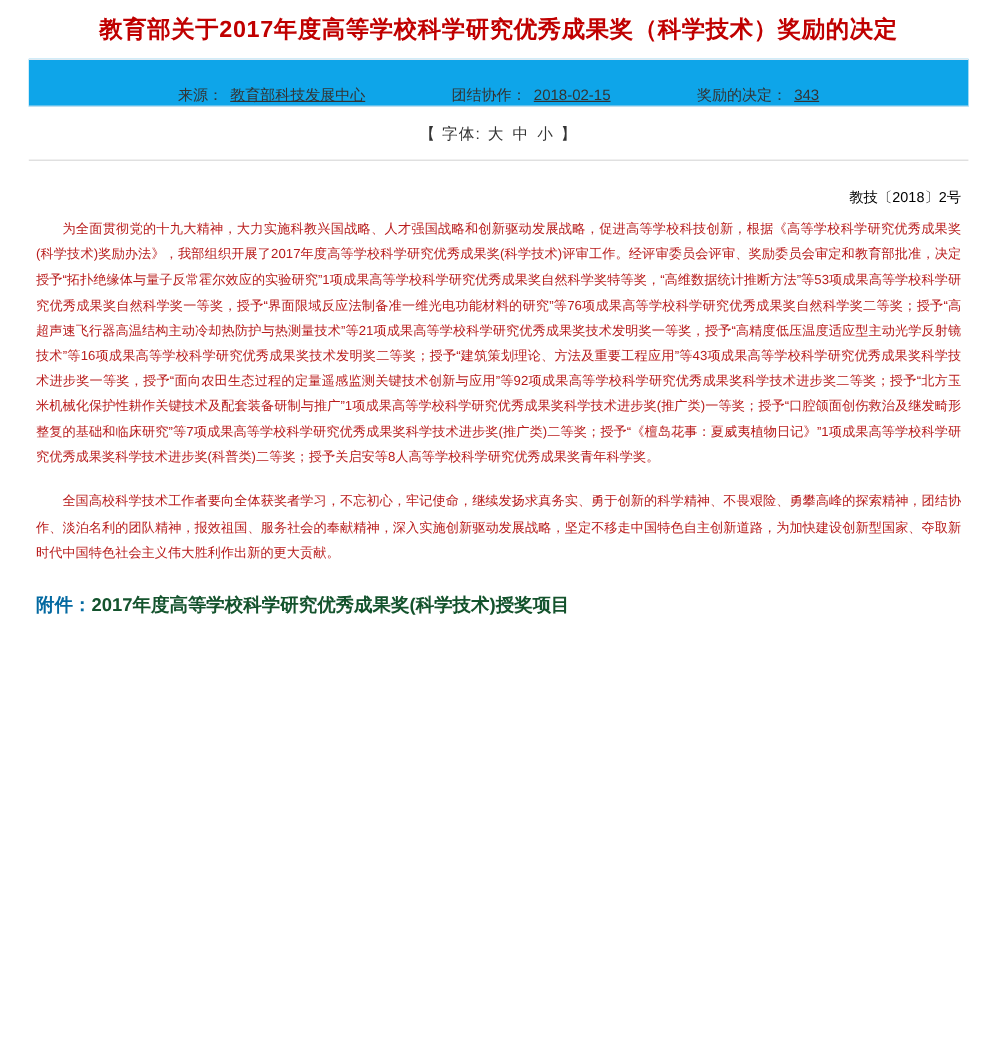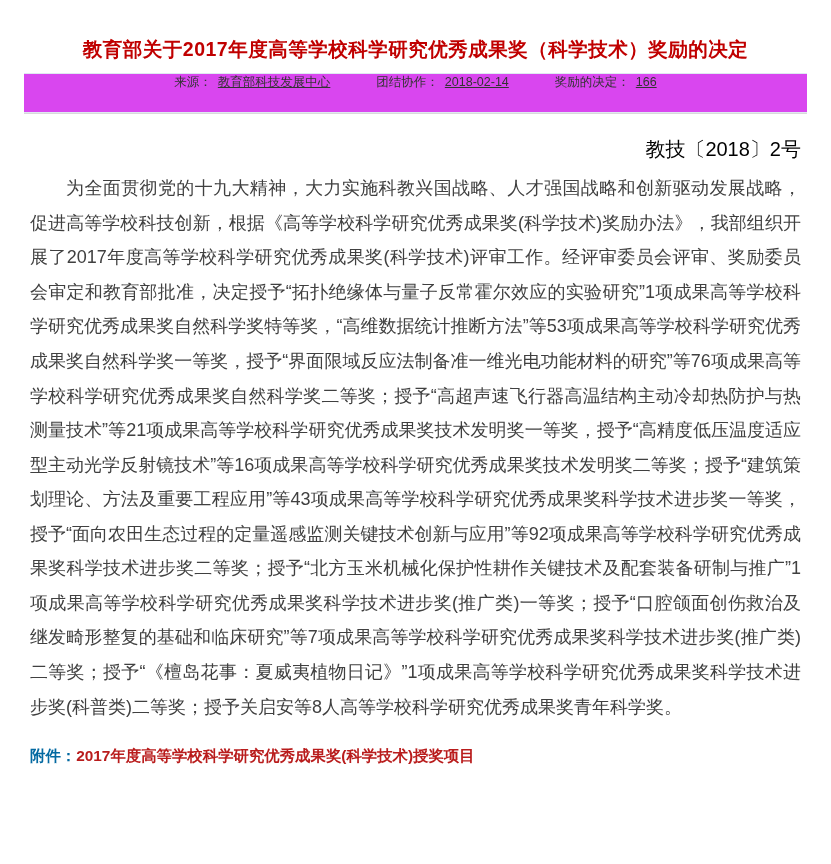--- a/index.html
+++ b/index.html
@@ -11,40 +11,39 @@
     width: 831px;
     height: 864px;
     font-family: "Liberation Sans", sans-serif;
     color: #000;
     overflow: hidden;
   }
   .page {
     width: 831px;
     box-sizing: border-box;
     padding: 0 24px;
-    margin-top: 24px;
   }
   .doc-title {
     text-align: center;
     color: #c00000;
     font-size: 19.5px;
     font-weight: bold;
     letter-spacing: 0.5px;
     padding: 12px 10px 10px 10px;
     line-height: 1.4;
   }
   .meta-bar {
-    background: #d946ef;
+    background: #0ea5e9;
     border-top: 1px solid #dfe9f1;
     border-bottom: 1px solid #dfe9f1;
     height: 38px;
     display: flex;
-    align-items: flex-start;
+    align-items: flex-end;
     justify-content: center;
-    gap: 46px;
+    gap: 72px;
     font-size: 12.5px;
     color: #333;
   }
   .meta-item {
     display: flex;
     align-items: baseline;
     gap: 6px;
     white-space: nowrap;
   }
   .meta-label { color: #333; }
@@ -62,78 +61,87 @@
     text-decoration: none;
     padding: 0 1px;
     cursor: pointer;
   }
   .divider {
     border-top: 1px solid #d9d9d9;
     margin: 0 0 0 0;
   }
   .doc-number {
     text-align: right;
-    font-size: 20px;
+    font-size: 12px;
     padding: 22px 6px 8px 0;
     color: #000;
   }
   .body-text {
-    font-size: 18px;
+    font-size: 11px;
     line-height: 1.92;
     text-align: justify;
     text-justify: inter-ideograph;
-    color: #404040;
+    color: #b91c1c;
     padding: 0 6px;
   }
   .body-text p {
     margin: 0 0 16px 0;
     text-indent: 2em;
   }
   .attachment {
     padding: 6px 6px 0 6px;
     font-size: 15.4px;
     font-weight: bold;
   }
   .attachment .att-label {
     color: #0369a1;
   }
   .attachment .att-link {
-    color: #b91c1c;
+    color: #14532d;
     text-decoration: none;
     cursor: pointer;
   }
 </style>
 </head>
 <body>
 
 <div class="page">
 
   <div class="doc-title">教育部关于2017年度高等学校科学研究优秀成果奖（科学技术）奖励的决定</div>
 
   <div class="meta-bar">
     <div class="meta-item">
       <span class="meta-label">来源：</span>
       <span class="meta-value">教育部科技发展中心</span>
     </div>
     <div class="meta-item">
       <span class="meta-label">团结协作：</span>
-      <span class="meta-value">2018-02-14</span>
+      <span class="meta-value">2018-02-15</span>
     </div>
     <div class="meta-item">
       <span class="meta-label">奖励的决定：</span>
-      <span class="meta-value">166</span>
+      <span class="meta-value">343</span>
     </div>
   </div>
 
+  <div class="font-size-bar">
+    <span class="bracket">【</span>
+    <span>字体:</span>
+    <a class="fs-link" href="#">大</a>
+    <a class="fs-link" href="#">中</a>
+    <a class="fs-link" href="#">小</a>
+    <span class="bracket">】</span>
+  </div>
 
   <div class="divider"></div>
 
   <div class="doc-number">教技〔2018〕2号</div>
 
   <div class="body-text">
     <p>为全面贯彻党的十九大精神，大力实施科教兴国战略、人才强国战略和创新驱动发展战略，促进高等学校科技创新，根据《高等学校科学研究优秀成果奖(科学技术)奖励办法》，我部组织开展了2017年度高等学校科学研究优秀成果奖(科学技术)评审工作。经评审委员会评审、奖励委员会审定和教育部批准，决定授予“拓扑绝缘体与量子反常霍尔效应的实验研究”1项成果高等学校科学研究优秀成果奖自然科学奖特等奖，“高维数据统计推断方法”等53项成果高等学校科学研究优秀成果奖自然科学奖一等奖，授予“界面限域反应法制备准一维光电功能材料的研究”等76项成果高等学校科学研究优秀成果奖自然科学奖二等奖；授予“高超声速飞行器高温结构主动冷却热防护与热测量技术”等21项成果高等学校科学研究优秀成果奖技术发明奖一等奖，授予“高精度低压温度适应型主动光学反射镜技术”等16项成果高等学校科学研究优秀成果奖技术发明奖二等奖；授予“建筑策划理论、方法及重要工程应用”等43项成果高等学校科学研究优秀成果奖科学技术进步奖一等奖，授予“面向农田生态过程的定量遥感监测关键技术创新与应用”等92项成果高等学校科学研究优秀成果奖科学技术进步奖二等奖；授予“北方玉米机械化保护性耕作关键技术及配套装备研制与推广”1项成果高等学校科学研究优秀成果奖科学技术进步奖(推广类)一等奖；授予“口腔颌面创伤救治及继发畸形整复的基础和临床研究”等7项成果高等学校科学研究优秀成果奖科学技术进步奖(推广类)二等奖；授予“《檀岛花事：夏威夷植物日记》”1项成果高等学校科学研究优秀成果奖科学技术进步奖(科普类)二等奖；授予关启安等8人高等学校科学研究优秀成果奖青年科学奖。</p>
+    <p>全国高校科学技术工作者要向全体获奖者学习，不忘初心，牢记使命，继续发扬求真务实、勇于创新的科学精神、不畏艰险、勇攀高峰的探索精神，团结协作、淡泊名利的团队精神，报效祖国、服务社会的奉献精神，深入实施创新驱动发展战略，坚定不移走中国特色自主创新道路，为加快建设创新型国家、夺取新时代中国特色社会主义伟大胜利作出新的更大贡献。</p>
   </div>
 
   <div class="attachment">
     <span class="att-label">附件：</span><a class="att-link" href="#">2017年度高等学校科学研究优秀成果奖(科学技术)授奖项目</a>
   </div>
 
 </div>
 
 </body></html>

